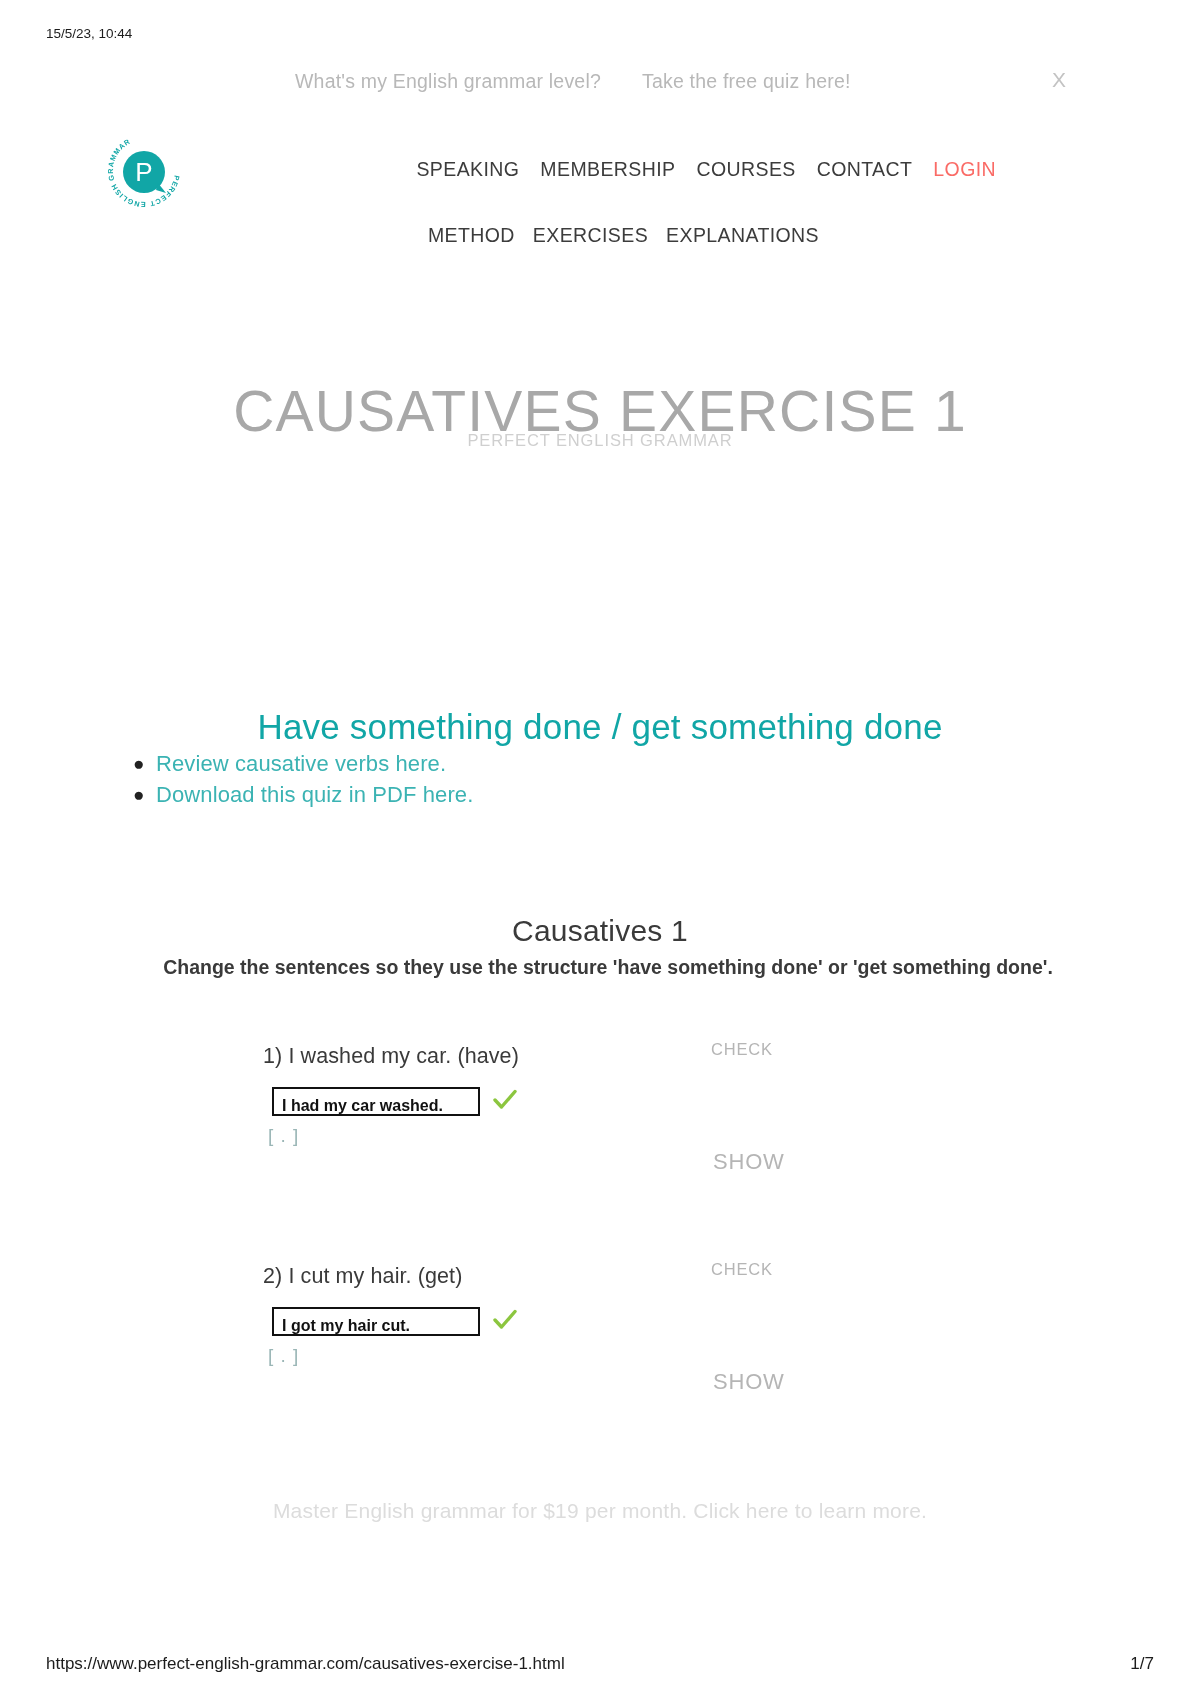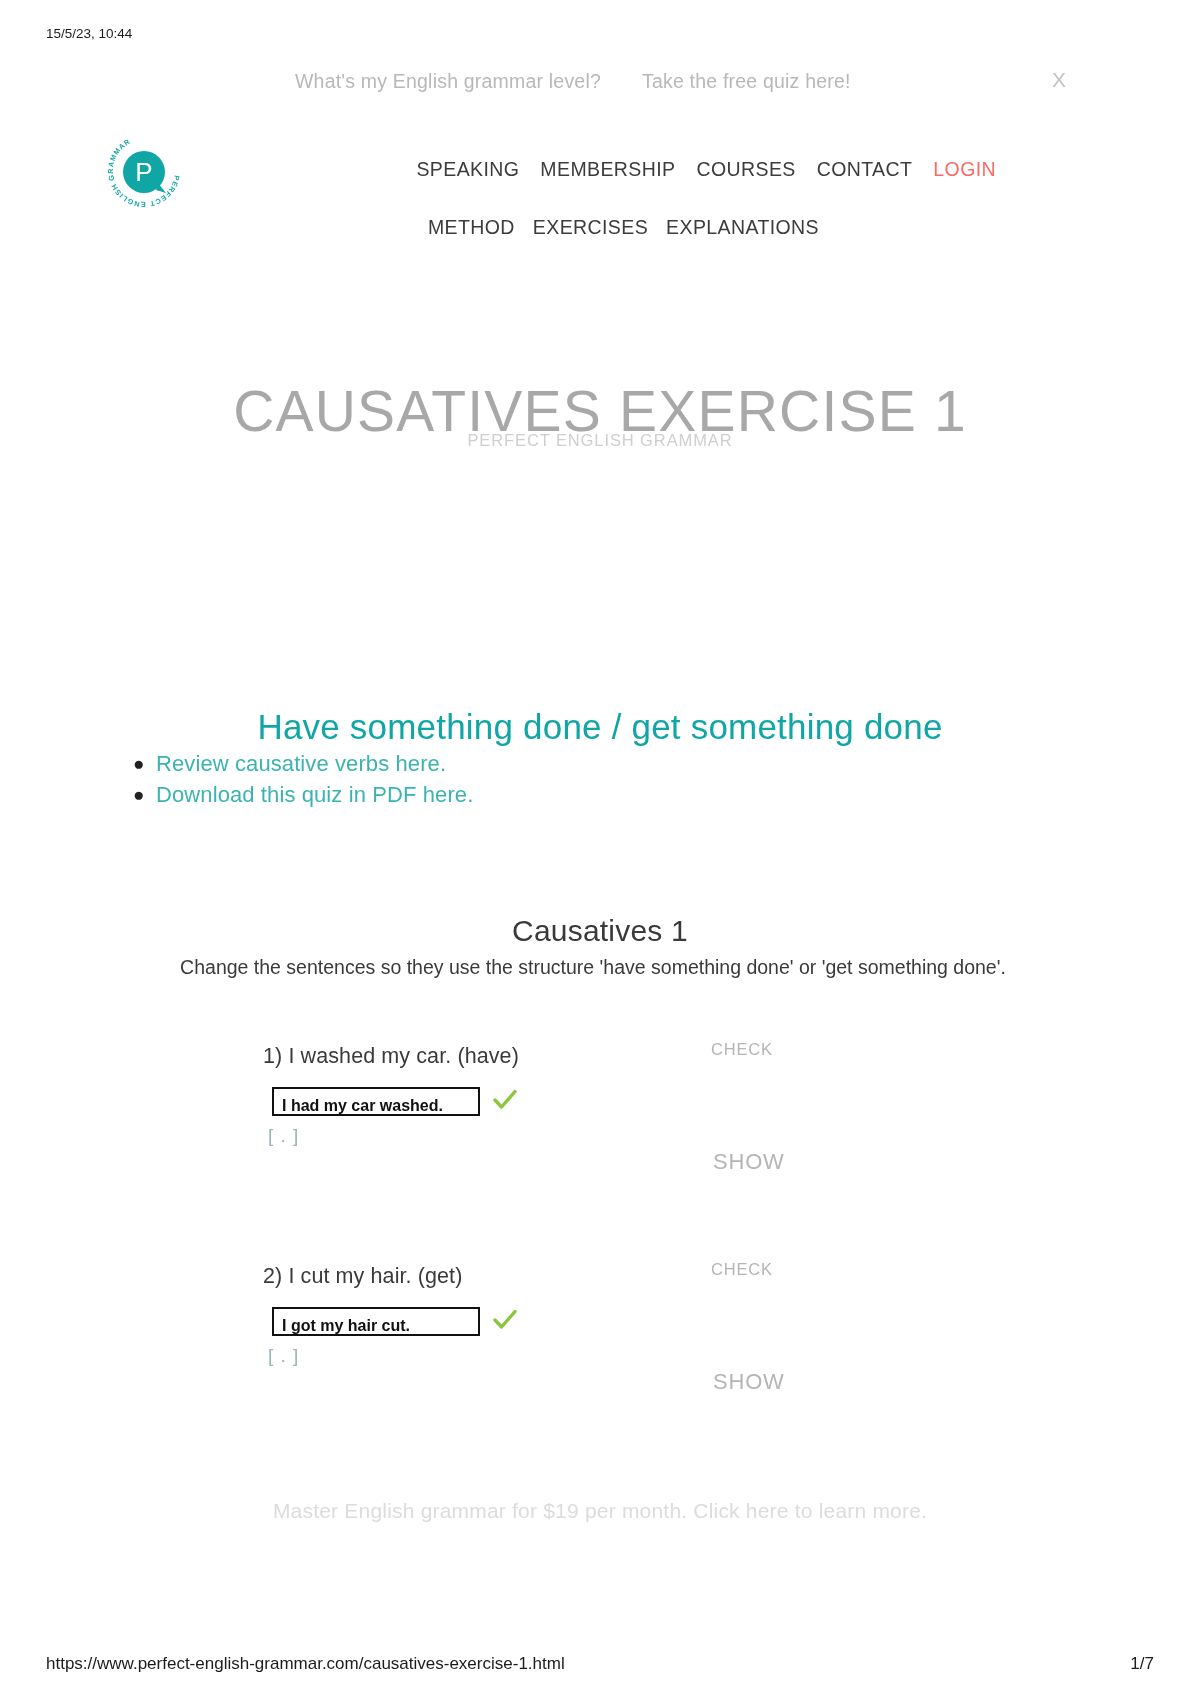--- a/index.html
+++ b/index.html
@@ -114,21 +114,21 @@
   
   .nav-row1 {
     position: absolute;
     top: 158px;
     left: 0;
     width: 1200px;
     height: 28px;
   }
   .nav-row2 {
     position: absolute;
-    top: 216px;
+    top: 224px;
     left: 0;
     width: 1020px;
     height: 28px;
     text-decoration: underline;
   }
   .nav-inner {
     position: absolute;
     right: 204px;
     top: 0;
     display: flex;
@@ -231,26 +231,26 @@
     width: 1200px;
     text-align: center;
     font-size: 30px;
     font-weight: 300;
     color: #3a3a3a;
     letter-spacing: 0.2px;
   }
   .quiz-instructions {
     position: absolute;
     top: 935px;
-    left: 143px;
+    left: 158px;
     width: 900px;
     text-align: center;
     font-size: 19.5px;
     line-height: 25px;
-    font-weight: 400;
+    font-weight: 700;
     color: #3a3a3a;
   }
 
   .question {
     position: absolute;
     left: 0;
     width: 1200px;
   }
   .q1 { top: 1044px; }
   .q2 { top: 1264px; }

